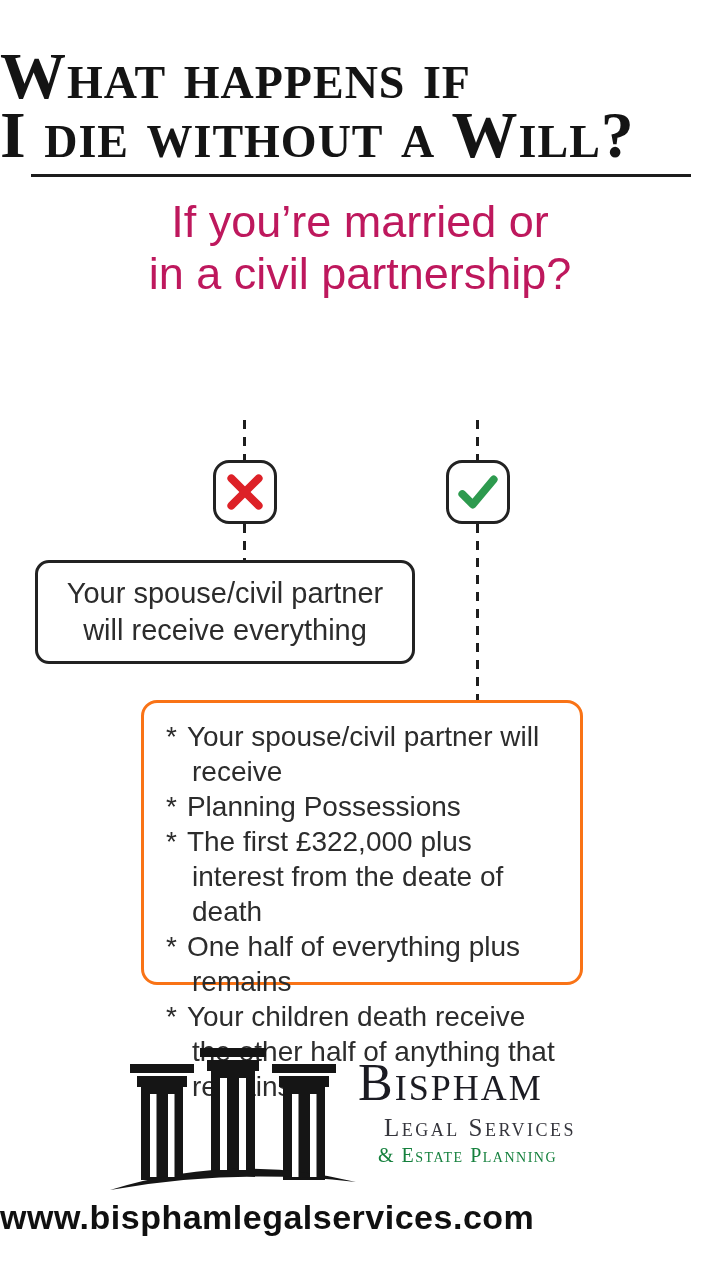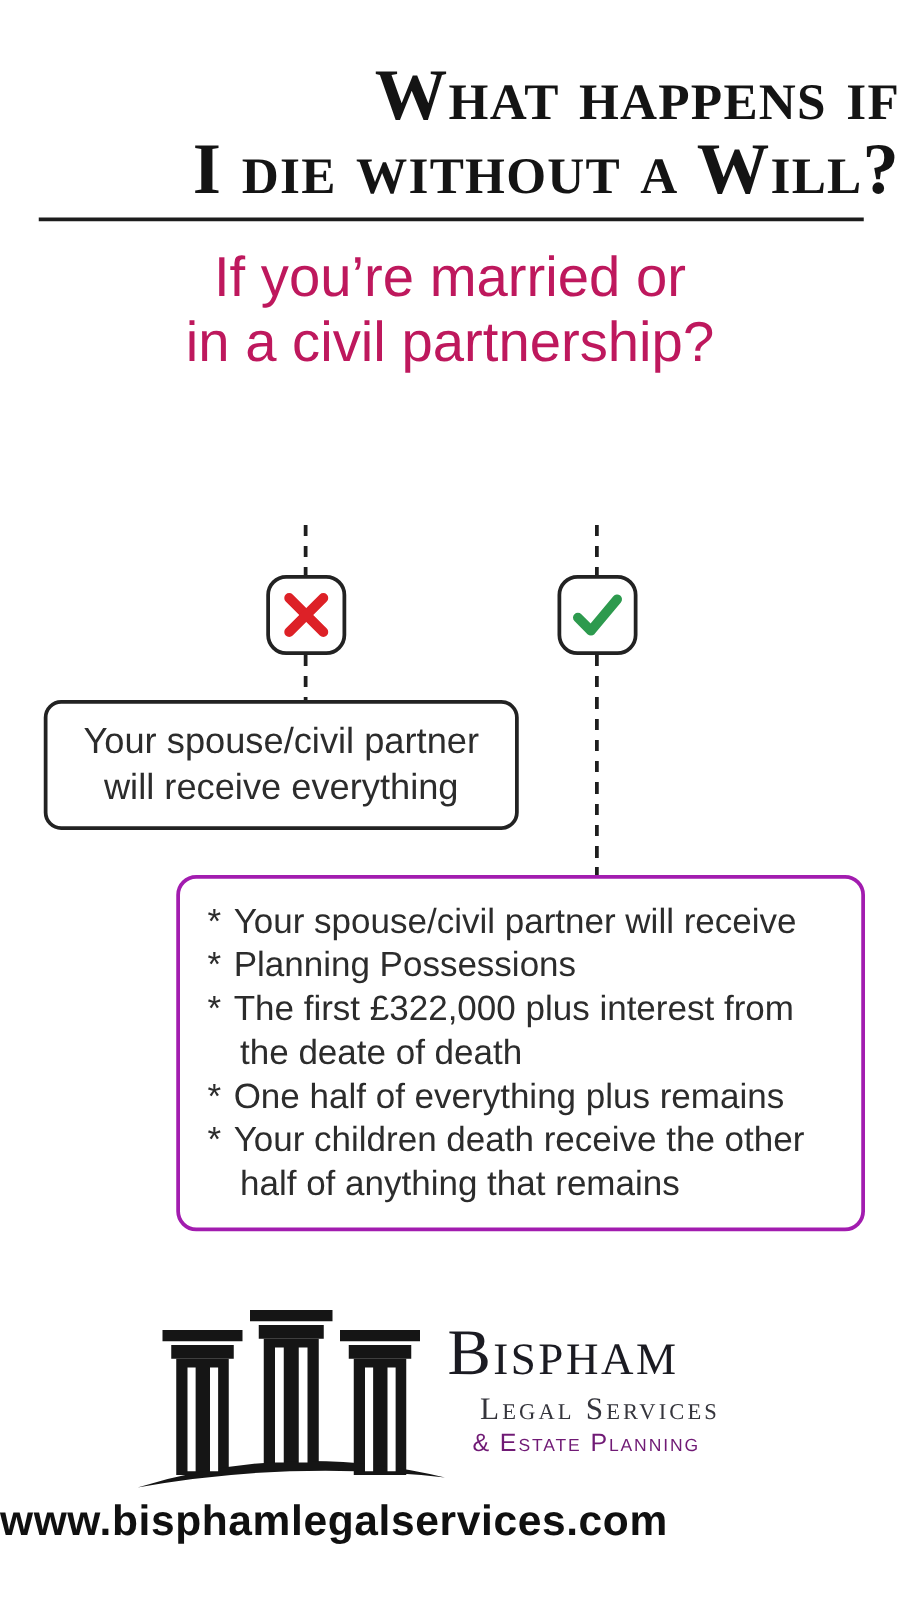--- a/index.html
+++ b/index.html
@@ -10,25 +10,25 @@
     margin: 0 auto;
     background: #ffffff;
     font-family: "Liberation Sans", sans-serif;
     overflow: hidden;
   }
 
   
   .title {
     position: absolute;
     top: 46px; left: 0; right: 0;
-    text-align: right;
+    text-align: left;
     font-family: "Liberation Serif", serif;
     font-weight: bold;
     font-variant: small-caps;
-    font-size: 58px;
+    font-size: 66px;
     line-height: 59px;
     color: #141414;
     letter-spacing: 1px;
   }
   .divider {
     position: absolute;
     top: 174px; left: 31px;
     width: 660px; height: 3px;
     background: #1c1c1c;
   }
@@ -90,23 +90,23 @@
     align-items: center; justify-content: center;
     font-size: 29px;
     line-height: 37px;
     color: #2c2c2c;
     text-align: right;
   }
 
   .result-box {
     position: absolute;
     left: 141px; top: 700px;
-    width: 551px; height: 285px;
-    box-sizing: border-box;
-    border: 3px solid #a21caf;
+    width: 442px; height: 285px;
+    box-sizing: border-box;
+    border: 3px solid #f97316;
     border-radius: 16px;
     background: #ffffff;
     padding: 16px 22px;
     font-size: 28px;
     line-height: 35px;
     color: #2c2c2c;
   }
   .bullet {
     padding-left: 26px;
     text-indent: -26px;
@@ -134,26 +134,26 @@
   .brand-line2 {
     font-family: "Liberation Serif", serif;
     font-variant: small-caps;
     font-size: 25px;
     line-height: 27px;
     letter-spacing: 2.5px;
     color: #35353c;
     margin: 4px 0 0 26px;
   }
   .brand-line3 {
-    font-family: Liberation Sans, sans-serif;
+    font-family: Liberation Serif, serif;
     font-variant: small-caps;
     font-size: 20px;
     line-height: 22px;
     letter-spacing: 1.5px;
-    color: #701a75;
+    color: #15803d;
     margin: 3px 0 0 20px;
   }
   .website {
     position: absolute;
     top: 1198px; left: 0; right: 0;
     text-align: left;
     font-size: 34px;
     font-weight: bold;
     color: #101010;
     letter-spacing: 0.5px;

